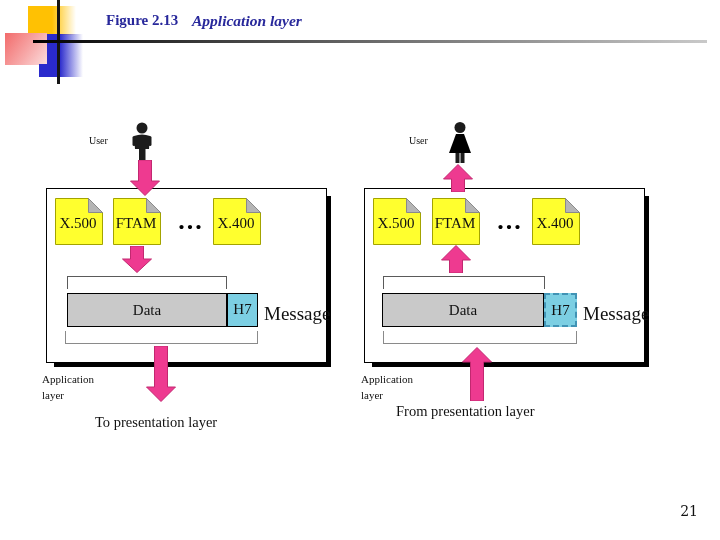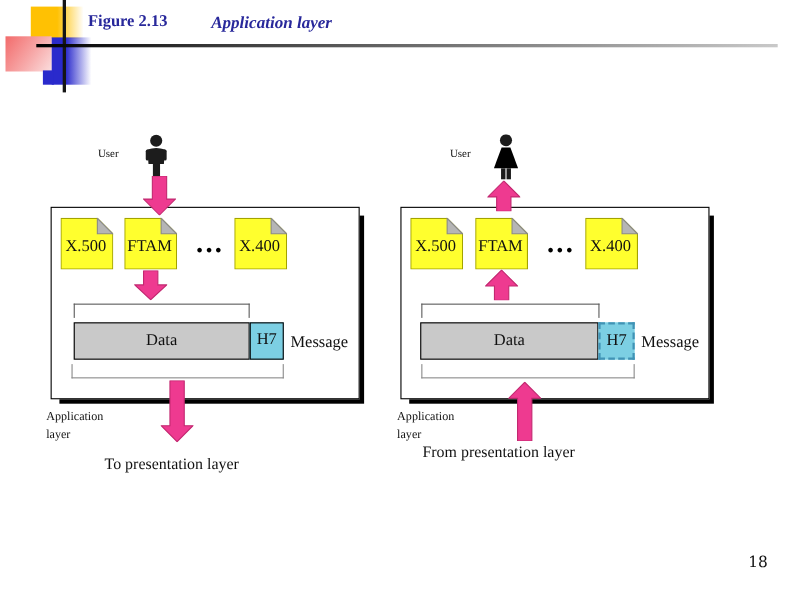--- a/index.html
+++ b/index.html
@@ -13,21 +13,21 @@
     background:linear-gradient(90deg,#FFC103 0%,#FFC103 50%,rgba(255,252,240,0) 100%);}
   .deco-red{left:5px;top:33px;width:42px;height:32px;
     background:linear-gradient(125deg,#F26B6B 0%,#F7A8A8 55%,#FBDede 100%);}
   .deco-blue{left:47px;top:34px;width:36px;height:43px;
     background:linear-gradient(90deg,#2A2ACC 0%,#2A2ACC 35%,rgba(255,255,255,0) 100%);}
   .deco-blue-foot{left:39px;top:64px;width:10px;height:13px;background:#2A2ACC;}
   .deco-vline{left:57px;top:0;width:3px;height:84px;background:#151515;}
   .title-rule{left:33px;top:40px;width:674px;height:3px;
     background:linear-gradient(90deg,#000 0%,#3a3a3a 25%,#c9c9c9 100%);}
 
-  .fig-label{position:absolute;left:80px;top:12px;
+  .fig-label{position:absolute;left:106px;top:12px;
     font-weight:bold;font-size:15px;color:var(--title_blue);}
   .fig-title{position:absolute;left:192px;top:12px;
     font-weight:bold;font-style:italic;font-size:15.5px;color:var(--title_blue);}
 
   
   .panel{position:absolute;width:281px;height:175px;background:#fff;
     border:1px solid #000;box-sizing:border-box;
     box-shadow:6px 6px 0 -2px #000;z-index:1;}
   .panel-left{left:46px;top:188px;}
   .panel-right{left:364px;top:188px;}
@@ -56,21 +56,21 @@
   .bracket-bottom{border-bottom:1px solid #8a8a8a;border-left:1px solid #8a8a8a;border-right:1px solid #8a8a8a;}
 
   
   .databox{position:absolute;box-sizing:border-box;z-index:2;height:34px;
     background:var(--data_gray);border:1px solid #000;
     text-align:center;line-height:32px;font-size:15px;color:#111;}
   .h7box{position:absolute;box-sizing:border-box;z-index:2;height:34px;
     background:var(--h7_cyan);text-align:center;line-height:30px;font-size:15px;color:#111;}
   .h7-solid{border:1px solid #000;}
   .h7-dashed{border:2px dashed var(--h7_dashed_border);}
-  .msg-label{position:absolute;font-size:15px;color:#111;z-index:2;}
+  .msg-label{position:absolute;font-size:19px;color:#111;z-index:2;}
 
   
   .layer-label{position:absolute;font-size:11px;line-height:16px;color:#111;
     white-space:pre-line;z-index:3;}
   .direction-label{position:absolute;font-size:14.5px;color:#111;z-index:3;}
 
   
   .footer-title{position:absolute;left:10px;top:505px;
     font-family:"Liberation Sans",sans-serif;font-weight:bold;font-size:12.5px;color:#0d0d0d;}
   .page-number{position:absolute;left:668px;top:503px;width:30px;text-align:right;
@@ -185,17 +185,17 @@
     <div class="h7box h7-dashed" style="left:544px;top:293px;width:33px;">H7</div>
     <div class="msg-label" style="left:583px;top:303px;">Message</div>
     <div class="bracket bracket-bottom" style="left:383px;top:331px;width:194px;height:13px;"></div>
 
     <svg class="arrow" style="left:462px;top:347px;" width="30" height="54" viewBox="0 0 30 54">
       <polygon points="15,0.5 29.5,15 21.5,15 21.5,54 8.5,54 8.5,15 0.5,15"></polygon>
     </svg>
 
     <div class="layer-label" style="left:361px;top:371px;">Application
 layer</div>
-    <div class="direction-label" style="left:384px;top:403px;">From presentation layer</div>
+    <div class="direction-label" style="left:396px;top:403px;">From presentation layer</div>
   </div>
 
-  <div class="page-number">18</div>
+  <div class="page-number">21</div>
 </div>
 
 </body></html>

